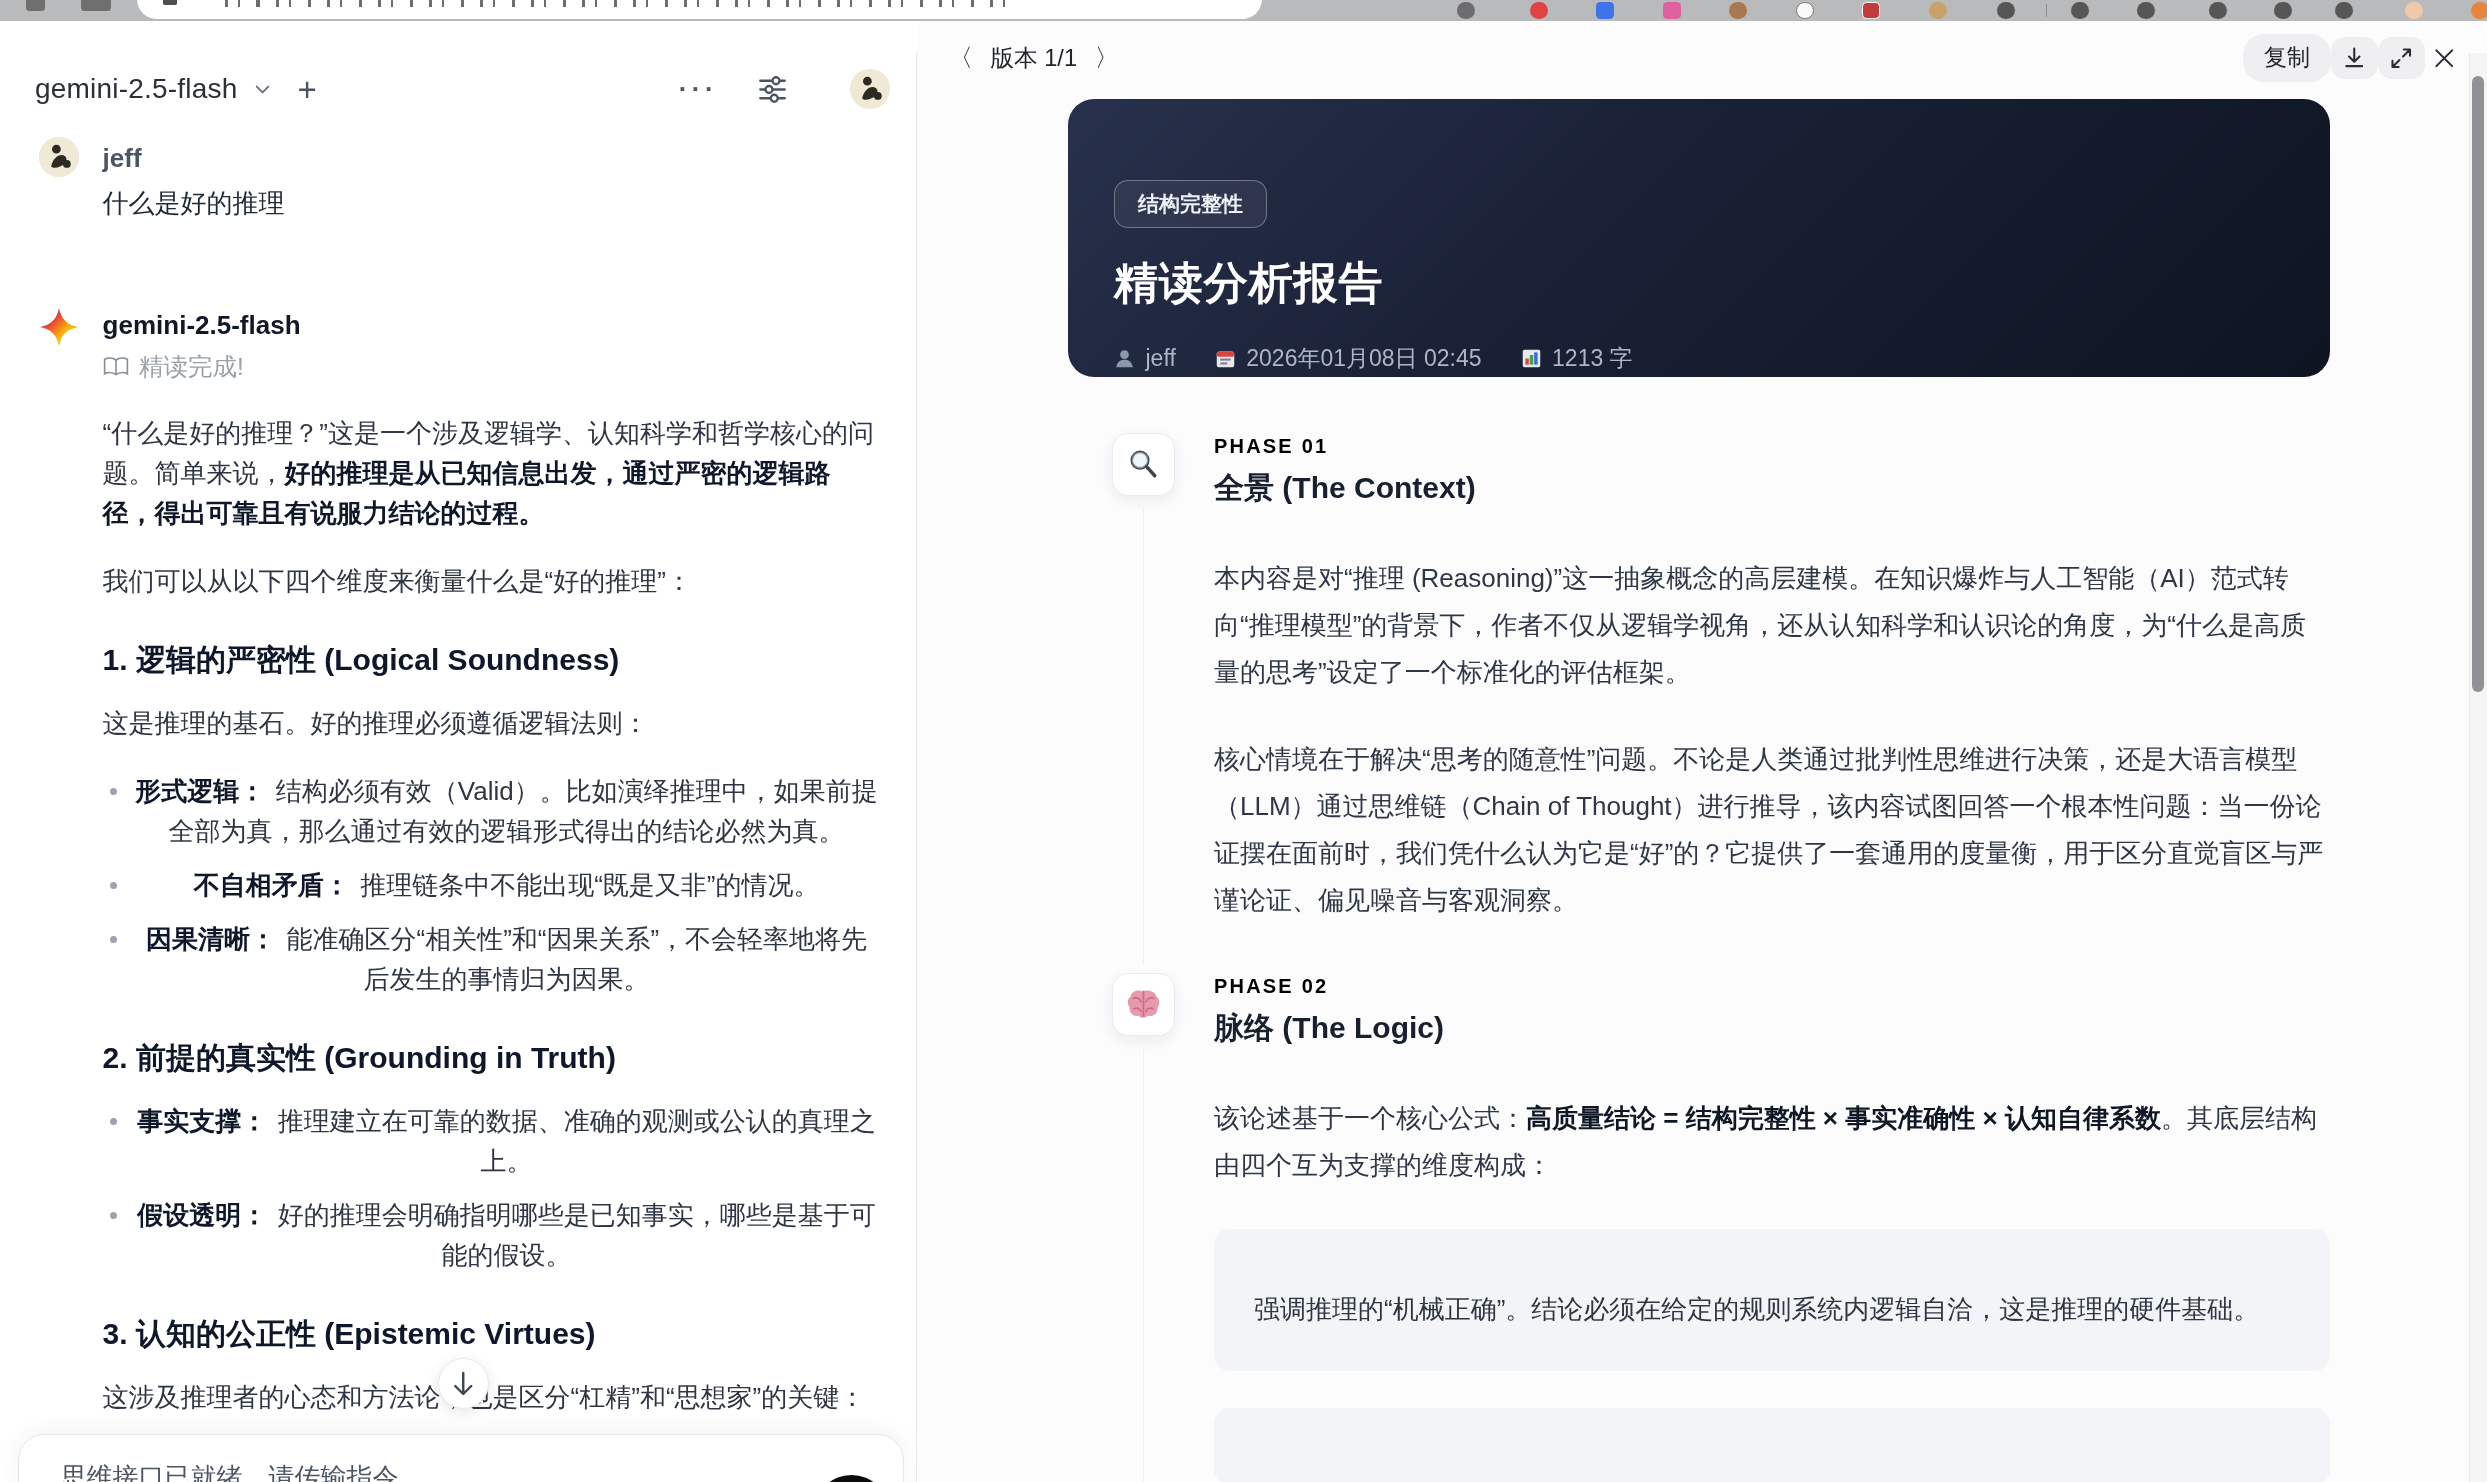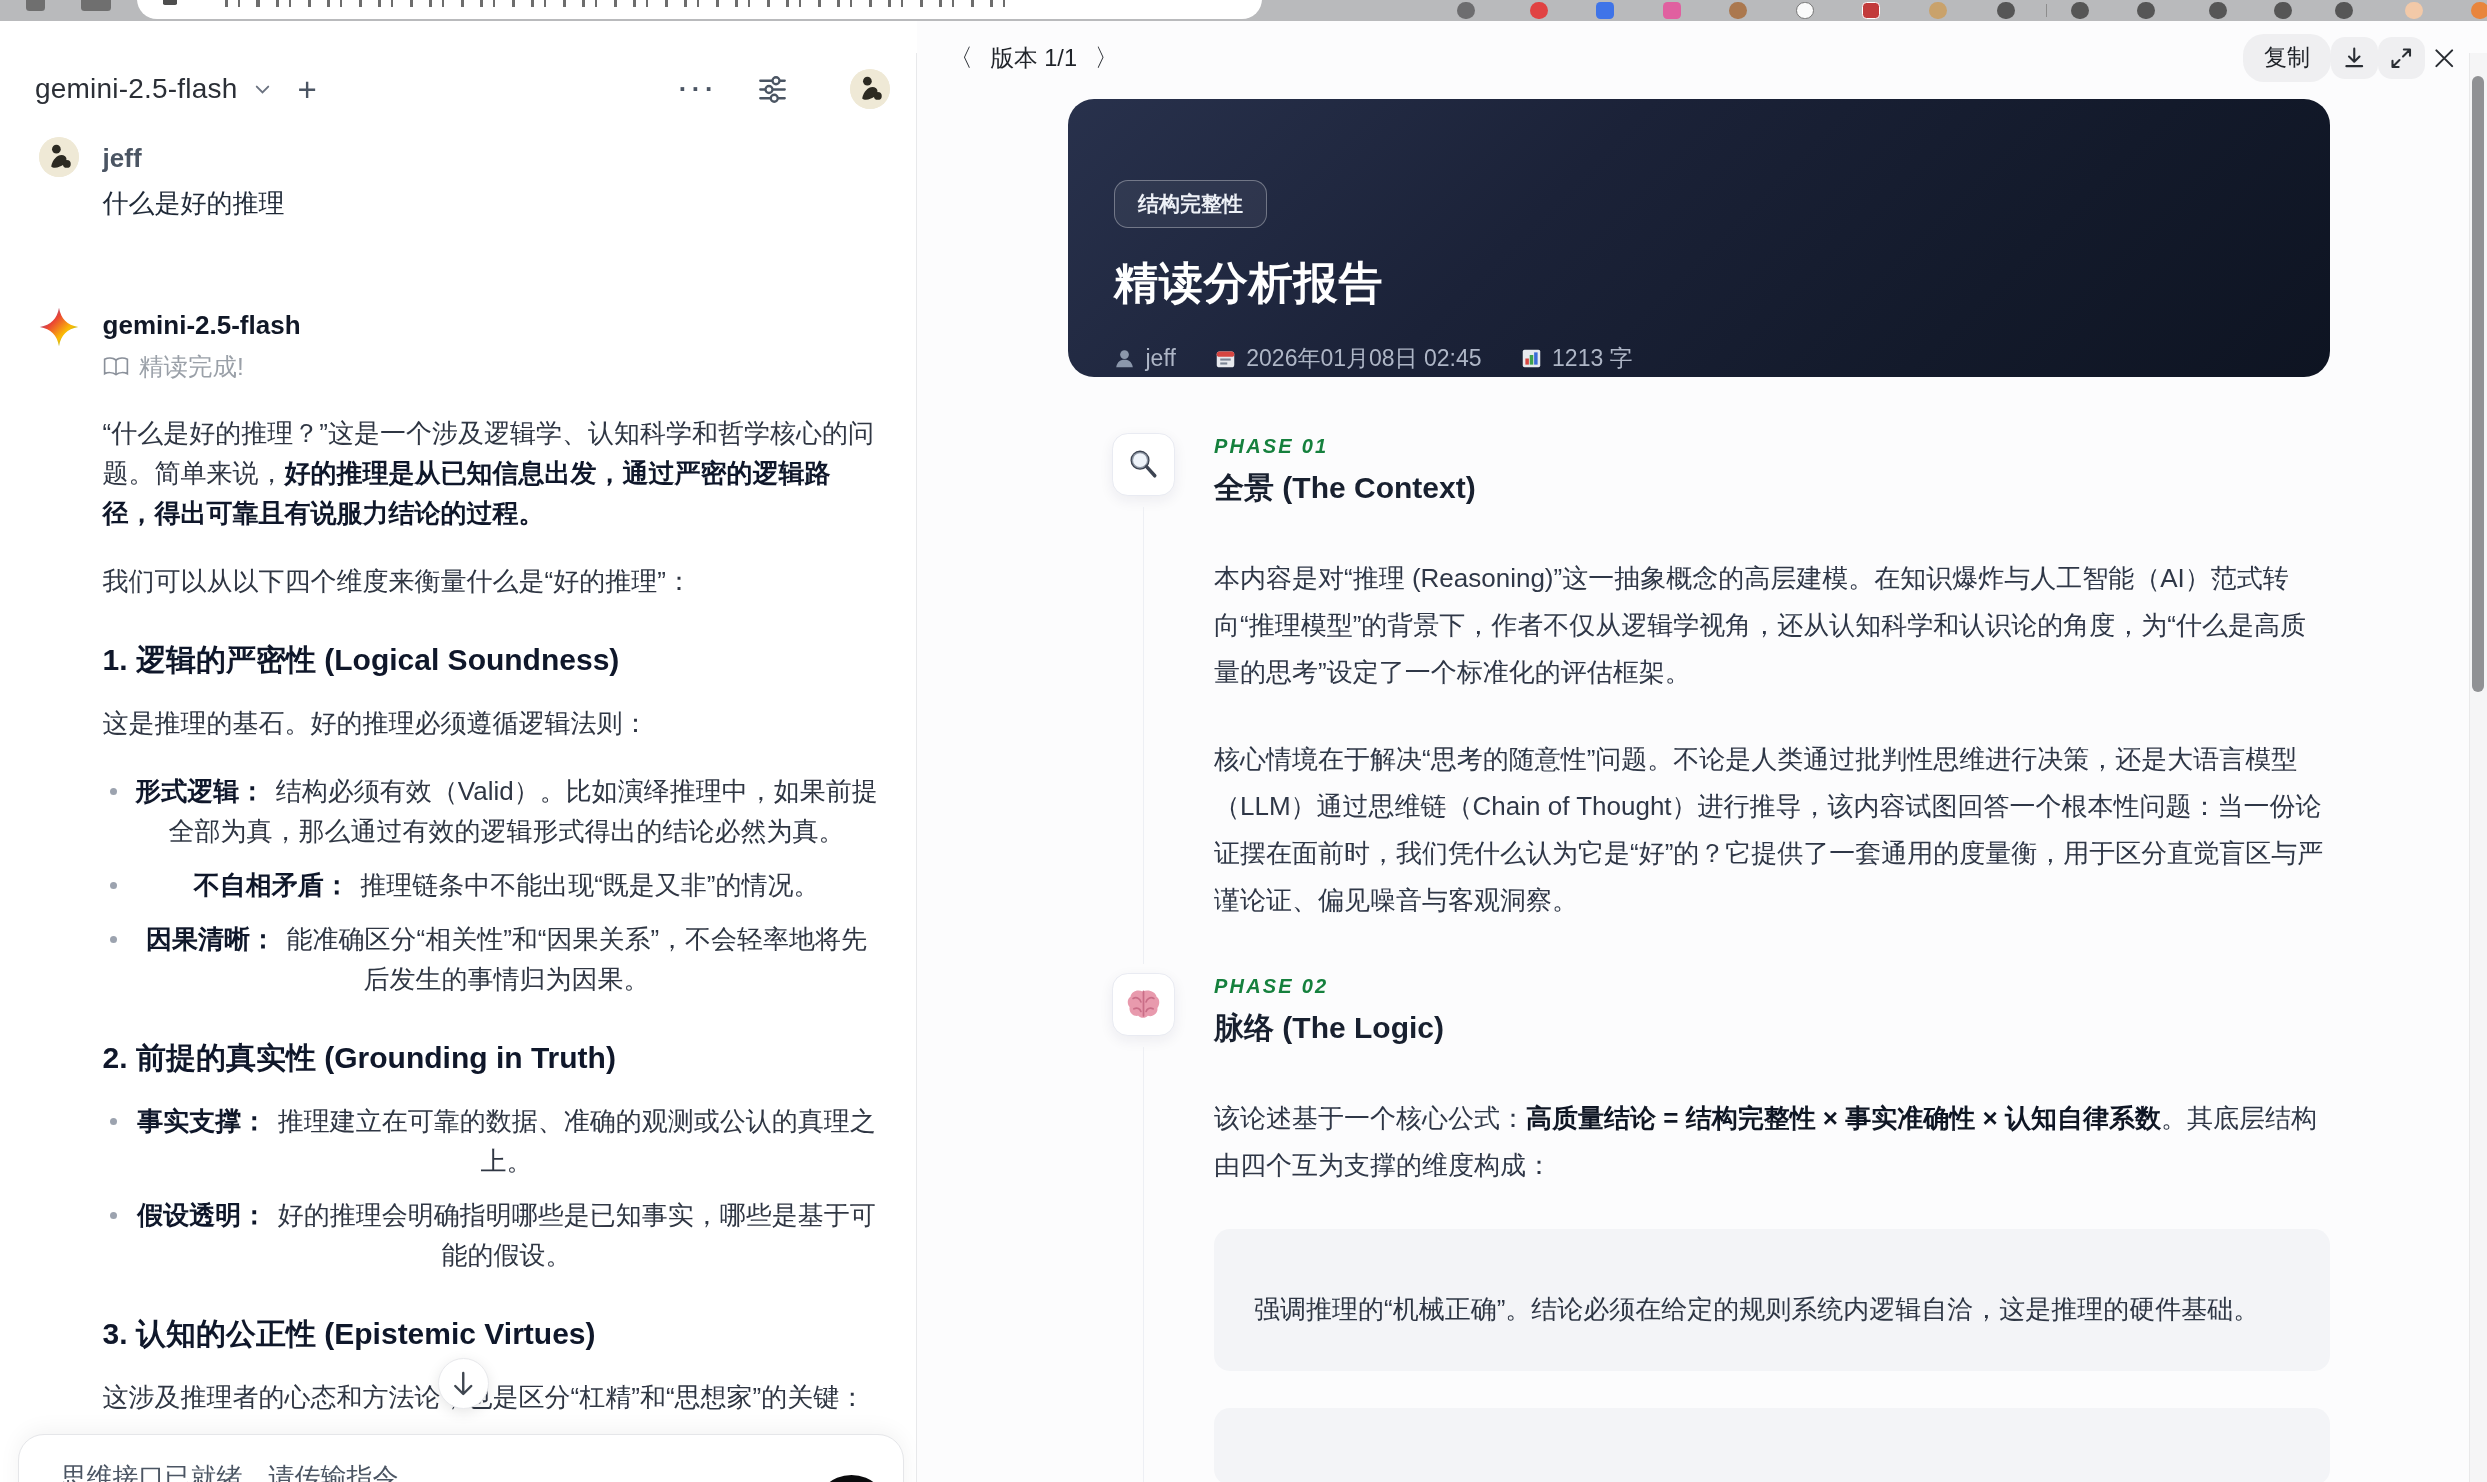--- a/index.html
+++ b/index.html
@@ -79,21 +79,21 @@
   .art-meta { margin-top:30px; display:flex; align-items:center; gap:39px; font-size:23px; color:#aeb6c6; }
   .meta-item { display:flex; align-items:center; gap:10.5px; }
 
   .phases { position:absolute; top:412px; left:151px; width:1262px; }
   .phase { display:flex; gap:39px; padding-left:44px; margin-bottom:8.8px; }
   .rail { width:63px; flex:none; display:flex; flex-direction:column; align-items:center; }
   .icon-box { width:63px; height:63px; flex:none; border:1.3px solid #e9ebf2; border-radius:15.8px; background:#fff;
     box-shadow:0 4.4px 14px rgba(25,35,65,.07); display:flex; align-items:center; justify-content:center; }
   .rail-line { width:1.8px; flex:1; background:#edeff4; margin-top:10.5px; }
   .phase-content { flex:1; min-width:0; padding-top:1.8px; }
-  .phase-label { font-size:20px; font-weight:700; letter-spacing:2.2px; color:#15803d;font-style:italic; }
+  .phase-label { font-size:20px; font-weight:700; letter-spacing:2.2px; color:#000000; }
   .phase-title { margin-top:10.5px; font-size:30px; font-weight:700; color:#18202f; }
   .phase-paras { margin-top:46px; }
   .phase-paras p { font-size:26px; line-height:47px; color:#2f3747; margin-bottom:40px; }
   .phase-paras b { color:#0f1624; }
   .logic-card { background:#f3f4f7; border-radius:15.8px; padding:37px 40px 40px; margin-bottom:37px; }
   .logic-card .lc-title { font-size:26px; font-weight:700; color:#141c2c; }
   .logic-card .lc-body { margin-top:21px; font-size:26px; line-height:44px; color:#2e3644; }
 
   
   .sb-track { position:absolute; top:31.5px; right:0; bottom:0; width:18.4px; background:#f5f5f6; border-left:0.9px solid #e9e9ea; }

